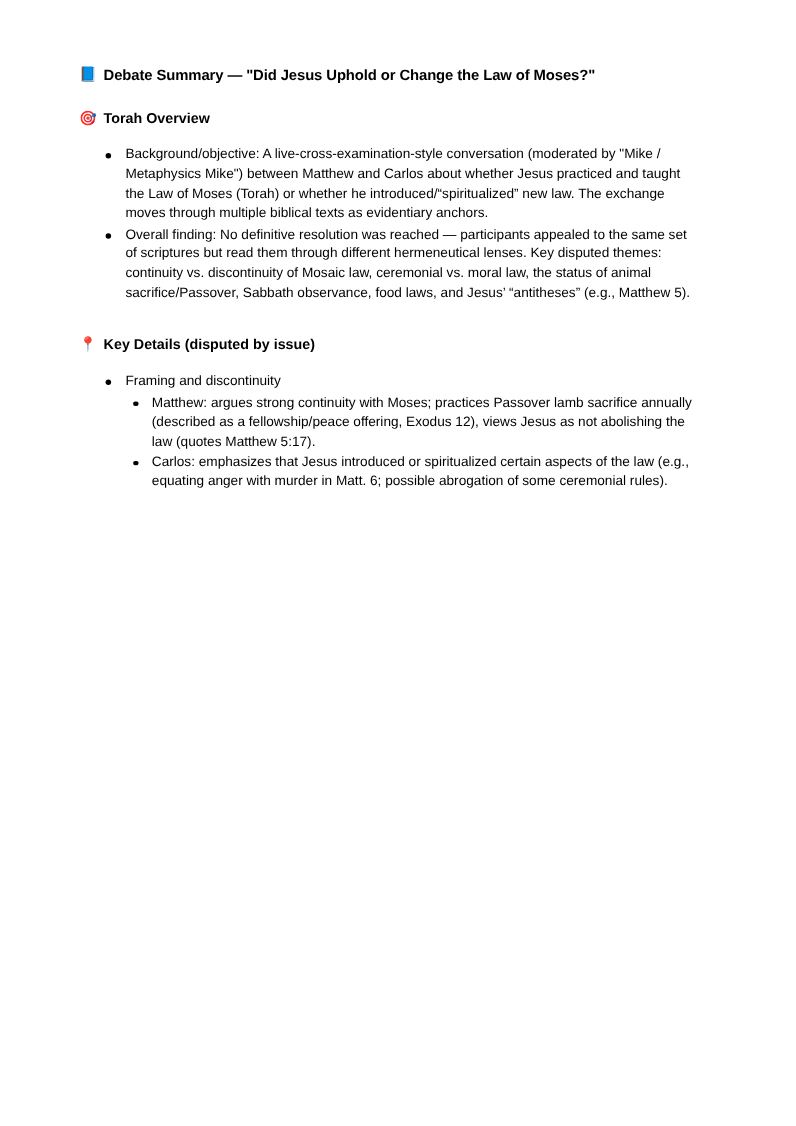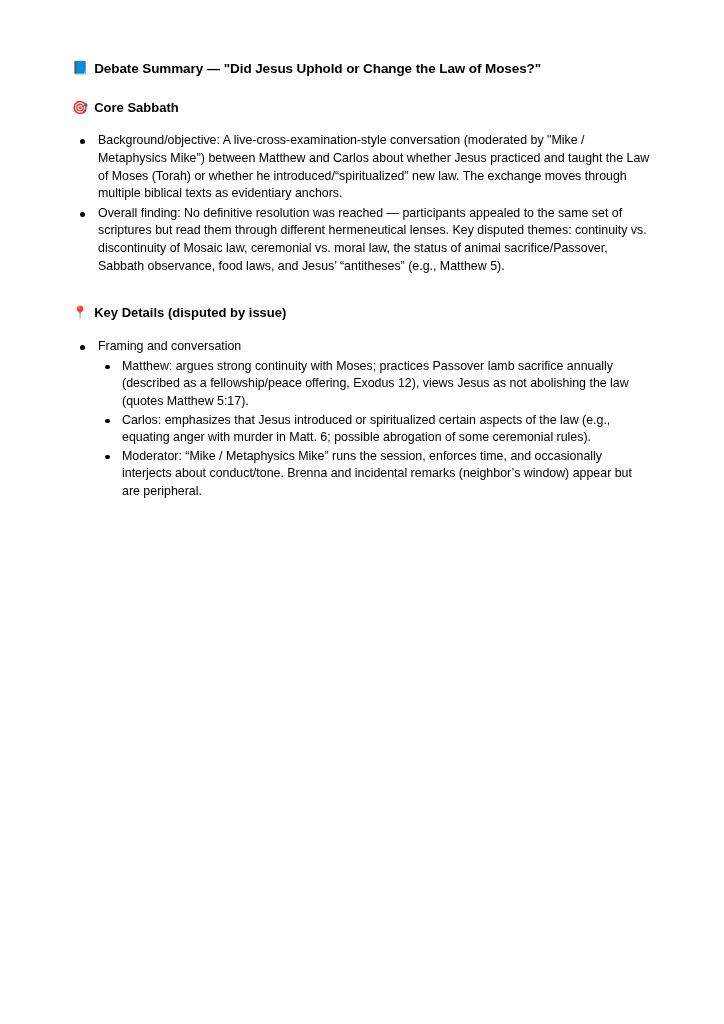--- a/index.html
+++ b/index.html
@@ -48,21 +48,21 @@
     font-size: 13px;
     font-weight: bold;
     line-height: 1.3;
   }
   .section-head.details {
     margin-top: 30px;
     margin-bottom: 16px;
   }
   ul.lvl1 {
     list-style: none;
-    margin: 0;
+    margin: 16px;
     padding: 0;
   }
   ul.lvl1 > li {
     position: relative;
     padding-left: 26px;
     margin-bottom: 2px;
     font-size: 12.4px;
     line-height: 1.42;
   }
   ul.lvl1 > li::before {
@@ -110,47 +110,44 @@
 
 <div class="page">
 
   <div class="title-row">
     <span class="emoji">📘</span>
     <span class="title-text">Debate Summary — "Did Jesus Uphold or Change the Law of Moses?"</span>
   </div>
 
   <div class="section-head">
     <span class="emoji">🎯</span>
-    <span class="head-text">Core Sabbath</span>
+    <span class="head-text">Torah Overview</span>
   </div>
 
   <ul class="lvl1">
     <li>
       <span class="para">Background/objective: A live-cross-examination-style conversation (moderated by "Mike / Metaphysics Mike") between Matthew and Carlos about whether Jesus practiced and taught the Law of Moses (Torah) or whether he introduced/“spiritualized” new law. The exchange moves through multiple biblical texts as evidentiary anchors.</span>
     </li>
     <li>
       <span class="para">Overall finding: No definitive resolution was reached — participants appealed to the same set of scriptures but read them through different hermeneutical lenses. Key disputed themes: continuity vs. discontinuity of Mosaic law, ceremonial vs. moral law, the status of animal sacrifice/Passover, Sabbath observance, food laws, and Jesus’ “antitheses” (e.g., Matthew 5).</span>
     </li>
   </ul>
 
   <div class="section-head details">
     <span class="emoji">📍</span>
     <span class="head-text">Key Details (disputed by issue)</span>
   </div>
 
   <ul class="lvl1">
     <li>
-      <span class="group-label">Framing and conversation</span>
+      <span class="group-label">Framing and discontinuity</span>
       <ul class="lvl2">
         <li>
           <span class="para">Matthew: argues strong continuity with Moses; practices Passover lamb sacrifice annually (described as a fellowship/peace offering, Exodus 12), views Jesus as not abolishing the law (quotes Matthew 5:17).</span>
         </li>
         <li>
           <span class="para">Carlos: emphasizes that Jesus introduced or spiritualized certain aspects of the law (e.g., equating anger with murder in Matt. 6; possible abrogation of some ceremonial rules).</span>
-        </li>
-        <li>
-          <span class="para">Moderator: “Mike / Metaphysics Mike” runs the session, enforces time, and occasionally interjects about conduct/tone. Brenna and incidental remarks (neighbor’s window) appear but are peripheral.</span>
         </li>
       </ul>
     </li>
   </ul>
 
 </div>
 
 </body></html>

